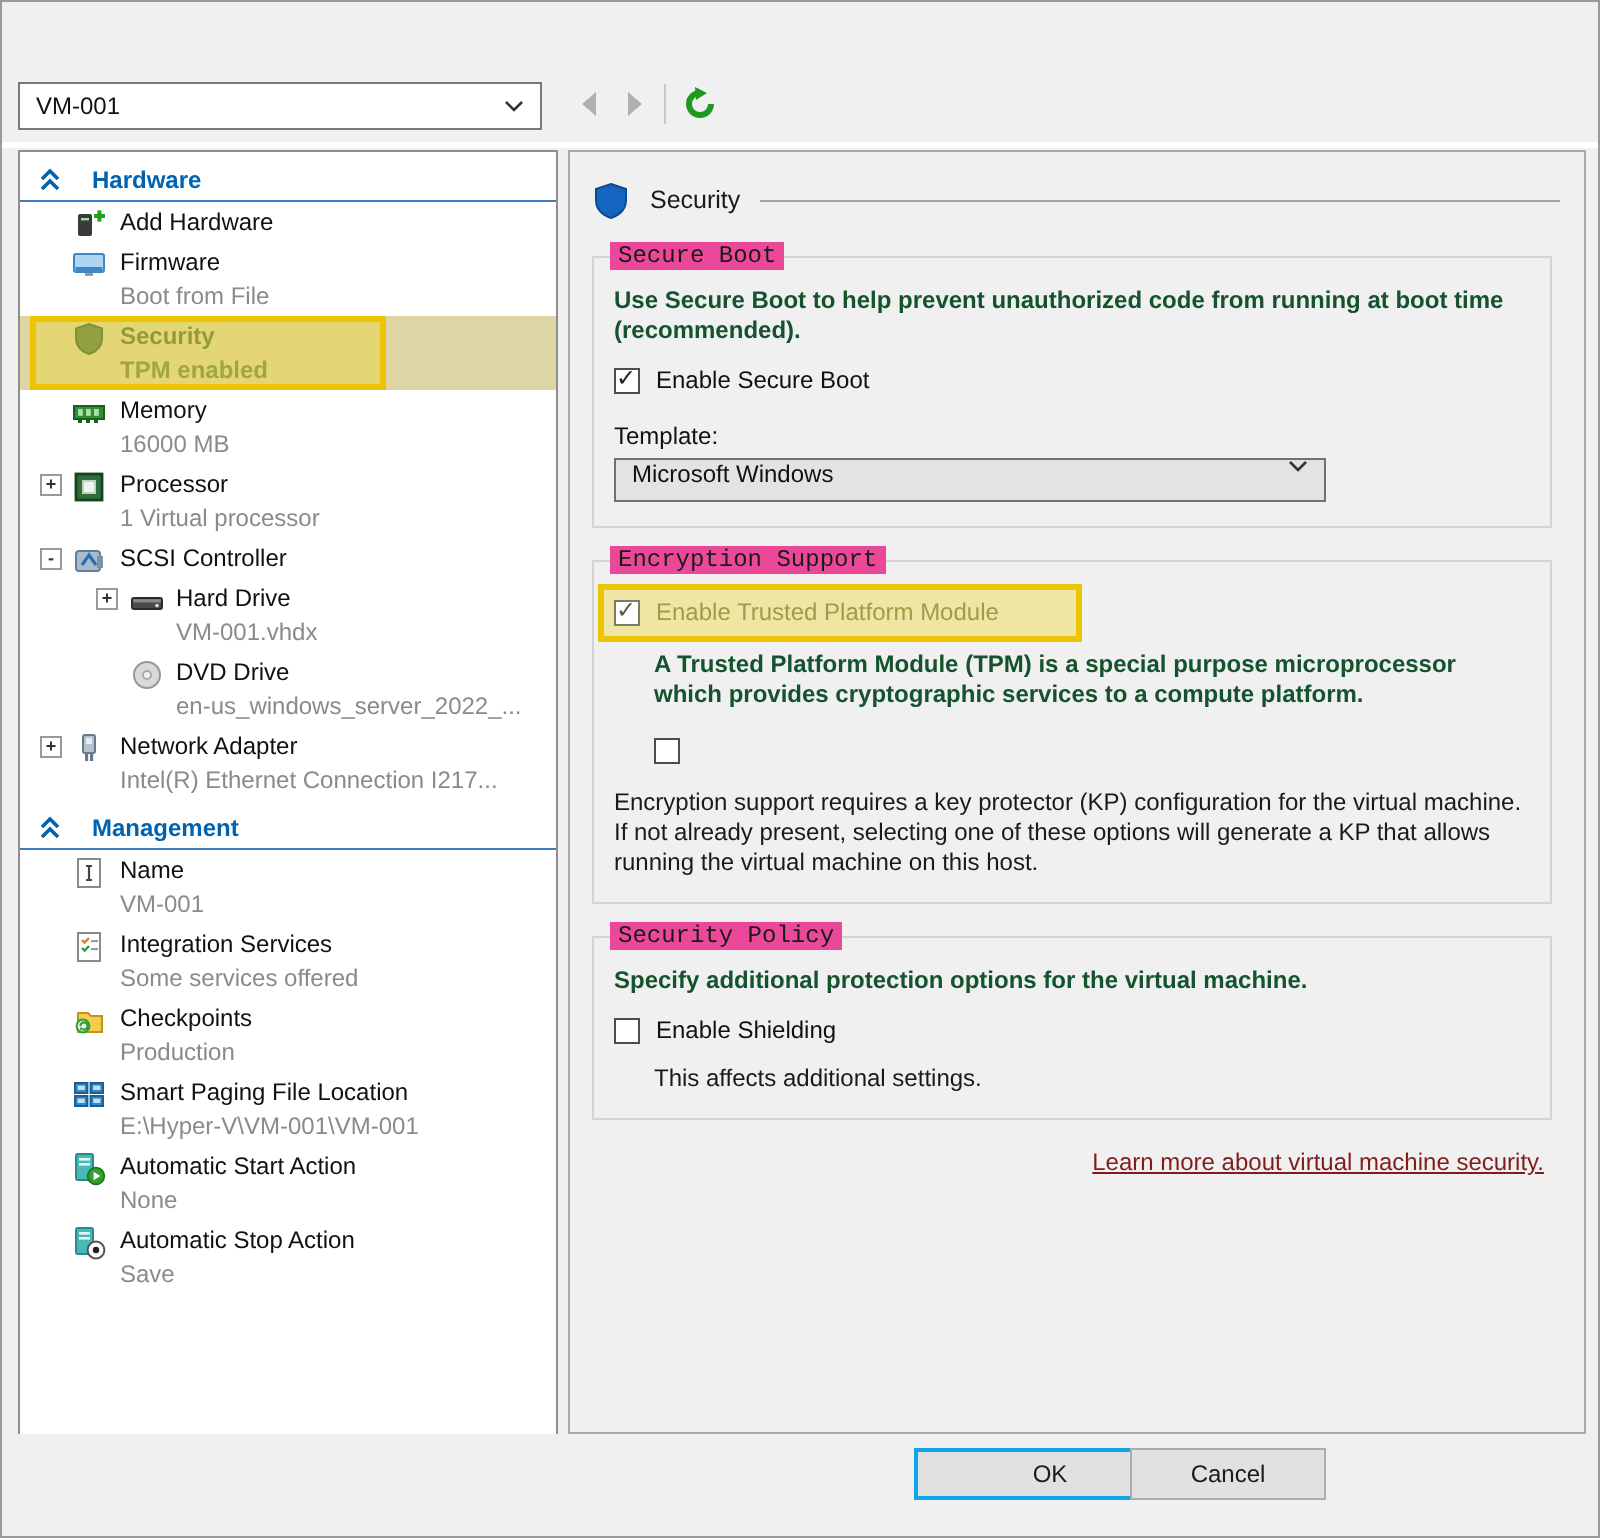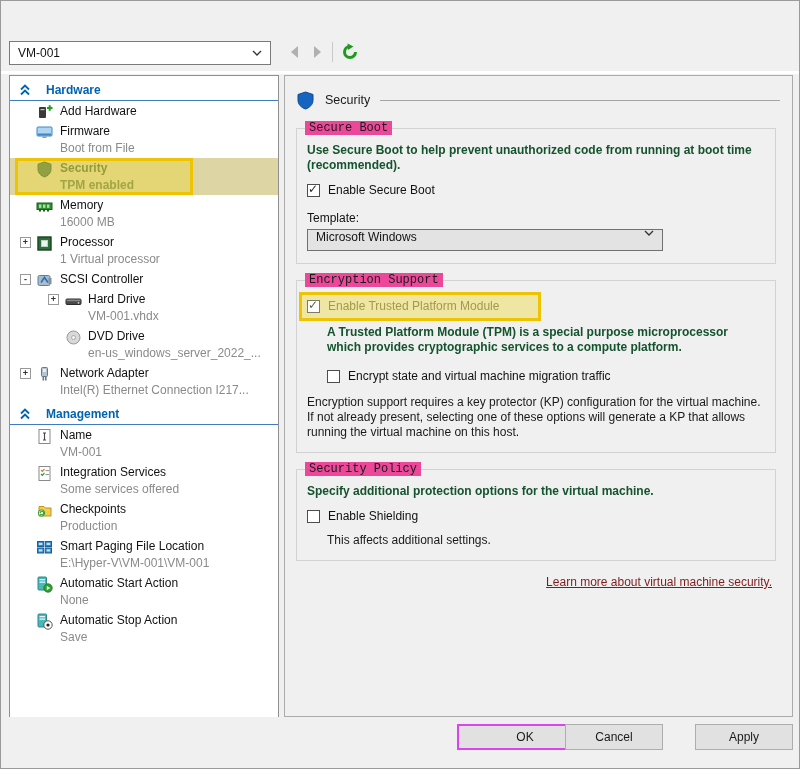--- a/index.html
+++ b/index.html
@@ -67,21 +67,21 @@
   .tpm-row .cb-lbl { color:#70705a; }
   .hl-box2 { position:absolute; left:-8px; top:-7px; width:242px; height:29px; border:3px solid #edc404; background:rgba(240,214,48,0.40); pointer-events:none; }
   .indent { margin-left:20px; }
   .note { margin-top:12px; color:#1a1a1a; line-height:15px; }
   .link-row { text-align:right; margin:14px 10px 0 0; }
   .link-row a { color:#7f1d1d; text-decoration:underline; cursor:pointer; }
 
   
   .footer { position:absolute; left:0; right:0; bottom:0; height:51px; background:#f0f0f0; }
   .btn { position:absolute; top:7px; height:26px; background:#e1e1e1; border:1px solid #adadad; font-family:"Liberation Sans",sans-serif; font-size:12px; color:#1a1a1a; text-align:center; }
-  .btn-ok { left:456px; width:136px; border:2px solid #d946ef; }
+  .btn-ok { left:456px; width:136px; border:2px solid #0ea5e9; }
   .btn-cancel { left:564px; width:98px; }
   .btn-apply { left:694px; width:98px; }
 </style>
 </head>
 <body>
 
 <div class="window">
 
   <div class="titlebar">
     <svg class="app-icon" viewBox="0 0 18 18">
@@ -344,21 +344,20 @@
       <div class="groupbox">
         <span class="gb-title">Encryption Support</span>
         <div class="cb-row tpm-row">
           <div class="hl-box2"></div>
           <span class="checkbox checked"></span>
           <span class="cb-lbl">Enable Trusted Platform Module</span>
         </div>
         <div class="gb-text indent" style="max-width:445px; margin-top:12px">A Trusted Platform Module (TPM) is a special purpose microprocessor which provides cryptographic services to a compute platform.</div>
         <div class="cb-row indent" style="margin-top:14px">
           <span class="checkbox"></span>
-          <span class="cb-lbl">Encrypt state and virtual machine migration traffic</span>
         </div>
         <div class="note" style="max-width:472px">Encryption support requires a key protector (KP) configuration for the virtual machine. If not already present, selecting one of these options will generate a KP that allows running the virtual machine on this host.</div>
       </div>
 
       <div class="groupbox">
         <span class="gb-title">Security Policy</span>
         <div class="gb-text">Specify additional protection options for the virtual machine.</div>
         <div class="cb-row">
           <span class="checkbox"></span>
           <span class="cb-lbl">Enable Shielding</span>
@@ -369,16 +368,15 @@
       <div class="link-row">
         <a>Learn more about virtual machine security.</a>
       </div>
 
     </div>
   </div>
 
   <div class="footer">
     <button class="btn btn-ok">OK</button>
     <button class="btn btn-cancel">Cancel</button>
-    <button class="btn btn-apply">Apply</button>
   </div>
 
 </div>
 
 </body></html>

